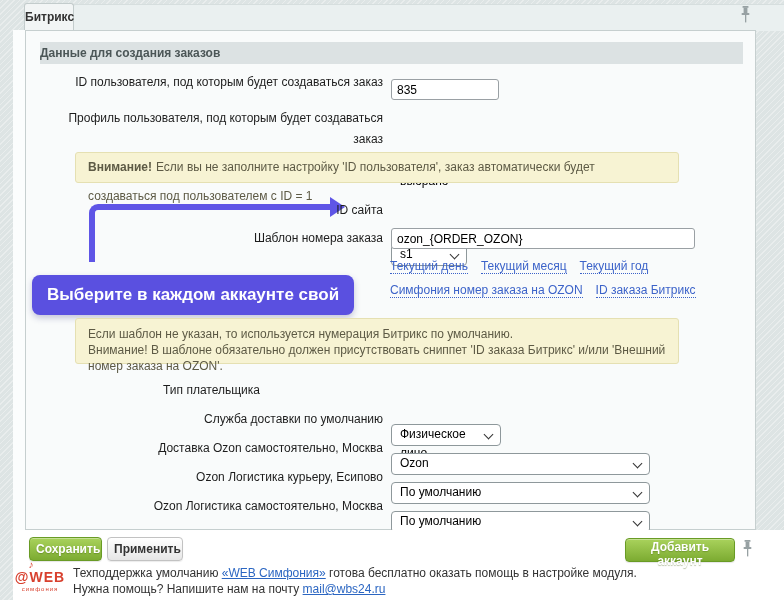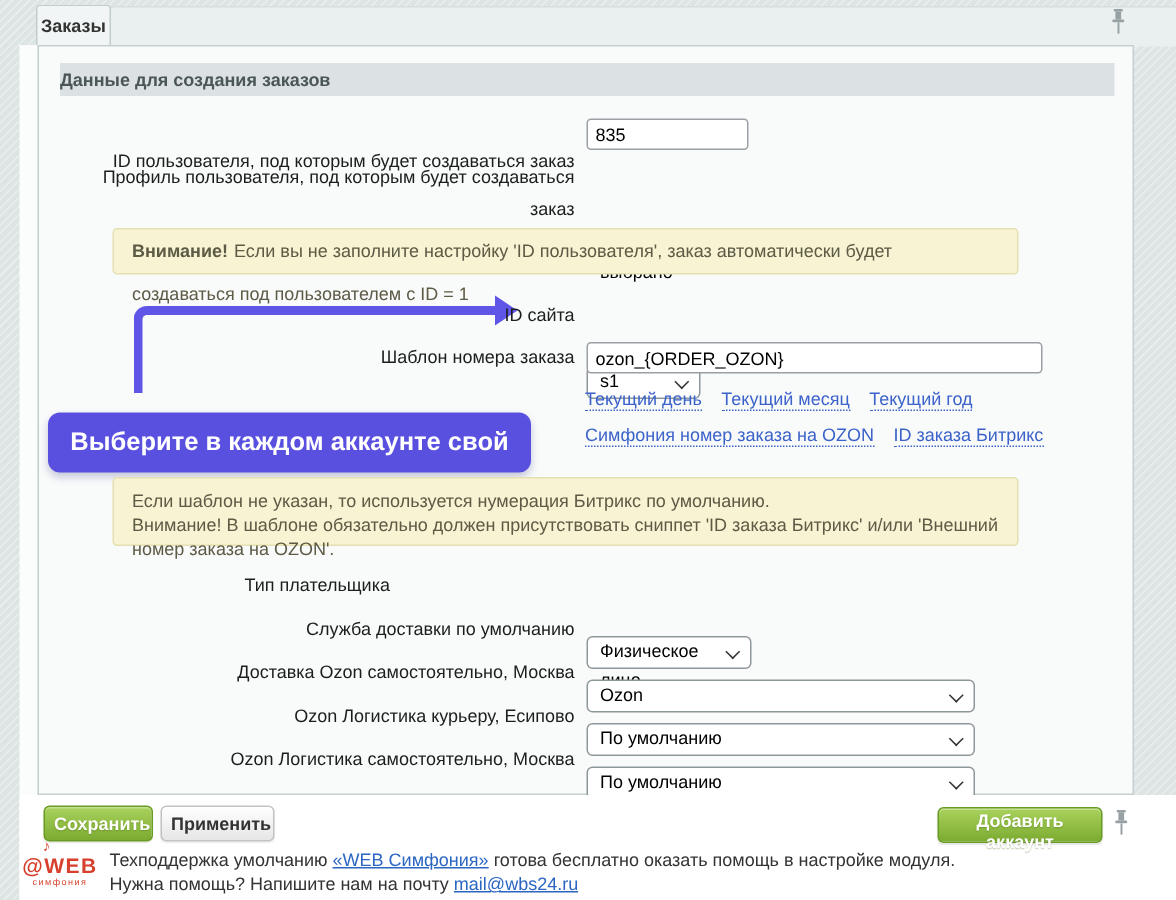--- a/index.html
+++ b/index.html
@@ -40,35 +40,35 @@
   .logo .note-glyph{font-size:10px;display:block;margin-left:-18px;}
   .logo .logo-main{font-size:14px;font-weight:bold;letter-spacing:1px;}
   .logo .logo-sub{font-size:6px;letter-spacing:1px;margin-top:2px;}
 </style>
 </head>
 <body>
 
 <div id="stage">
 
   <div class="tabstrip-filler"></div>
-  <div class="tab">Заказы</div>
+  <div class="tab">Битрикс</div>
   <div class="pin" style="left:740px;top:6px;">
     <svg width="11" height="17" viewBox="0 0 11 17" fill="#97a1a3">
       <rect x="2.5" y="0" width="6" height="1.7" rx="0.5"></rect>
       <rect x="3.6" y="1.6" width="3.8" height="5.5"></rect>
       <rect x="1.5" y="7" width="8" height="1.9" rx="0.9"></rect>
       <rect x="5" y="8.9" width="1.3" height="7.5"></rect>
     </svg>
   </div>
 
   <div class="gutter-left"></div>
   <div class="panel"></div>
   <div class="panel-header">Данные для создания заказов</div>
 
-  <div class="row-label" style="top:97px;">ID пользователя, под которым будет создаваться заказ</div>
+  <div class="row-label" style="top:72px;">ID пользователя, под которым будет создаваться заказ</div>
   <input class="txt-input" style="left: 391px; top: 79px; width: 108px;" value="835">
 
   <div class="row-label" style="top:108px;">Профиль пользователя, под которым будет создаваться заказ</div>
   <div class="sel" style="left:391px;top:108px;width:90px;">
     <span>Не выбрано</span>
     <span class="chev"></span>
   </div>
 
   <div class="note" style="top:152px;height:31px;line-height:29px;padding:0 12px;">
     <b>Внимание!</b><span style="margin-left:4px;">Если вы не заполните настройку 'ID пользователя', заказ автоматически будет создаваться под пользователем с ID = 1</span>

